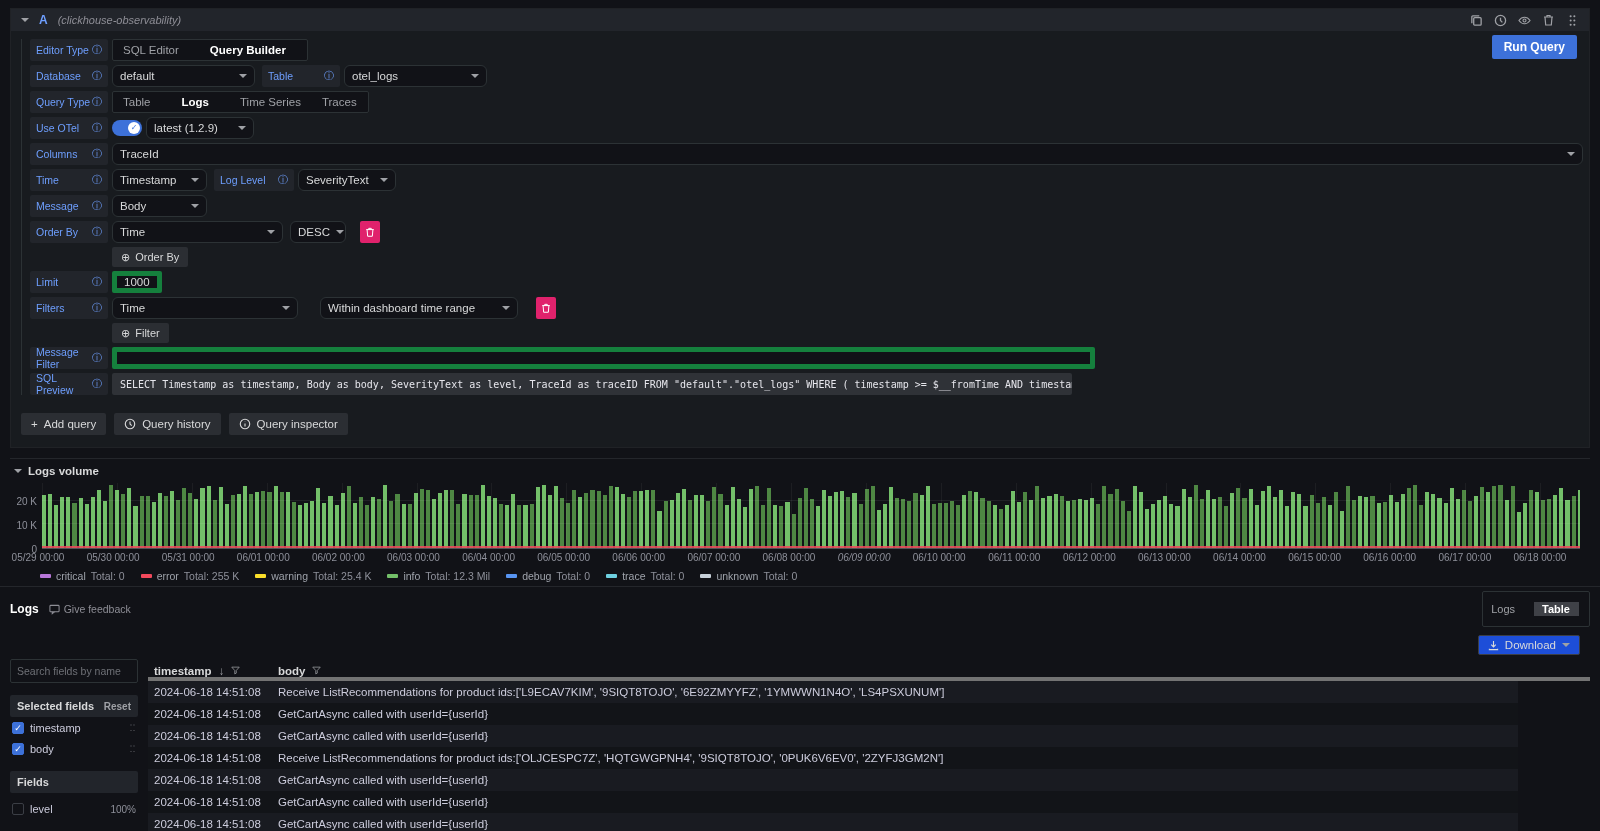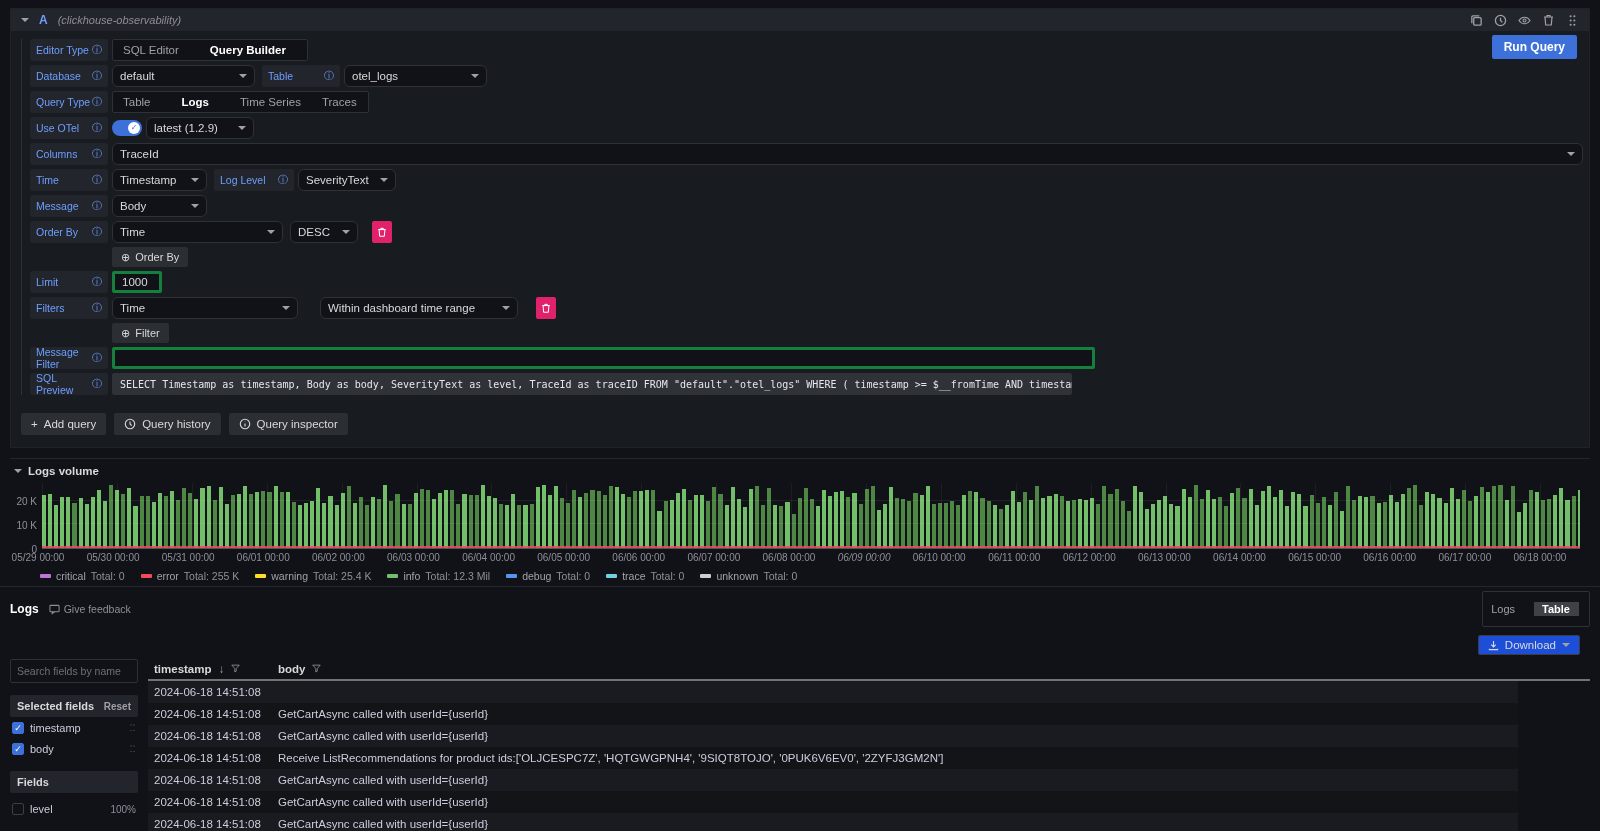--- a/index.html
+++ b/index.html
@@ -28,21 +28,21 @@
   .seg-group { display:flex; border:1px solid #2c3235; border-radius:2px; background:#111217; overflow:hidden; }
   .seg-opt { padding:0 10px; display:flex; align-items:center; font-size:11.5px; color:#9fa1a6; cursor:pointer; border-right:1px solid transparent; }
   .seg-opt.active { background:#3f4147; color:#fff; font-weight:700; border-radius:0; margin:10px; }
   .toggle { width:30px; height:16px; background:#3d71d9; border-radius:8px; position:relative; align-self:center; cursor:pointer; }
   .toggle .knob { position:absolute; right:2px; top:2px; width:12px; height:12px; background:#fff; border-radius:50%; color:#3d71d9; font-size:8px; line-height:12px; text-align:center; }
   .trash-btn { width:20px; min-width:20px; background:#e0226c; border:none; border-radius:2px; color:#fff; display:flex; align-items:center; justify-content:center; cursor:pointer; }
   .trash-btn svg { width:10px; height:11px; }
   .add-btn { background:#2b2e33; border:none; border-radius:2px; color:#d8d9da; font-size:11px; padding:0 9px; display:flex; align-items:center; gap:5px; cursor:pointer; height:20px; align-self:center; }
   .indent { width:78px; min-width:78px; }
   .sql-block { flex:0 0 960px; background:#2f3237; border-radius:2px; color:#e6e6ec; font-family:"DejaVu Sans Mono", monospace; font-size:10px; display:flex; align-items:center; padding:0 8px; white-space:nowrap; overflow:hidden; }
-  .minput { background:#111217; border:3px solid #15803d; border-radius:2px; color:#d8d9da; font-size:11.5px; padding:0 7px; }
+  .minput { background:#111217; border:5px solid #15803d; border-radius:2px; color:#d8d9da; font-size:11.5px; padding:0 7px; }
 
   .qfooter { display:flex; gap:8px; margin:18px 10px 6px 10px; }
   .fbtn { background:#2b2e33; border:none; border-radius:2px; color:#d8d9da; font-size:11.5px; font-weight:500; padding:5px 10px; display:flex; align-items:center; gap:6px; cursor:pointer; }
   .fbtn svg { width:12px; height:12px; }
 
   
   .lv-panel { margin:10px 10px 0 10px; border-top:1px solid #24262b; padding-top:4px; }
   .lv-header { display:flex; align-items:center; gap:6px; padding:2px 4px 6px 4px; font-size:11.5px; font-weight:700; color:#d8d9da; }
   .chart { position:relative; margin-left:4px; height:66px; margin-right:10px; }
   .yaxis { position:absolute; left:0; top:0; bottom:0; width:26px; }
@@ -78,21 +78,21 @@
   .side-section { background:#22252b; border-radius:2px; padding:5px 7px; display:flex; justify-content:space-between; align-items:center; margin-top:12px; font-size:11px; font-weight:700; color:#d8d9da; }
   .reset { font-size:10px; color:#9fa1a6; font-weight:700; cursor:pointer; }
   .field-row { display:flex; align-items:center; gap:6px; padding:4px 2px; font-size:11px; color:#ccccdc; }
   .checkbox { width:12px; height:12px; border-radius:2px; border:1px solid #3b3e45; background:#111217; display:inline-flex; align-items:center; justify-content:center; font-size:9px; color:#fff; cursor:pointer; }
   .checkbox.checked { background:#3d71d9; border-color:#3d71d9; }
   .field-row .grow { flex:1; }
   .pct { color:#8e909a; font-size:10px; }
   .grip { color:#6e7076; font-size:9px; letter-spacing:1px; cursor:grab; }
 
   .logs-table { flex:1; overflow:hidden; }
-  .thead { display:flex; height:22px; align-items:center; font-size:11.5px; font-weight:700; color:#d8d9da; border-bottom:2px solid #737373; }
+  .thead { display:flex; height:22px; align-items:flex-end; font-size:11.5px; font-weight:700; color:#d8d9da; border-bottom:4px solid #737373; }
   .tcell.ts { width:124px; min-width:124px; padding-left:6px; }
   .tcell.body { flex:1; padding-left:6px; }
   .hicon-small { color:#9fa1a6; margin-left:4px; }
   .thead svg { width:9px; height:9px; margin-left:3px; color:#9fa1a6; }
   .trow { display:flex; height:22px; align-items:center; font-size:11.5px; color:#ccccdc; cursor:pointer; max-width:1370px; }
   .trow.odd { background:#191b21; }
   .trow.even { background:#121418; }
   .trow .tcell { white-space:nowrap; overflow:hidden; }
 </style>
 </head>
@@ -245,21 +245,21 @@
 
       <div class="frow">
         <div class="flabel">
             <span>Order By</span>
             <span class="info-icon">ⓘ</span>
           </div>
         <div class="select" style="width:171px">
             <span>Time</span>
             <span class="caret"></span>
           </div>
-        <div class="select" style="width:68px; margin-left:3px">
+        <div class="select" style="width:56px; margin-left:3px">
             <span>DESC</span>
             <span class="caret"></span>
           </div>
         <button class="trash-btn" style="margin-left:10px">
             <svg viewBox="0 0 12 13" fill="none" stroke="#fff" stroke-width="1.2">
               <path d="M1.5 3h9M4.5 3V1.5h3V3M2.5 3l.7 8h5.6l.7-8"></path>
             </svg>
           </button>
       </div>
 
@@ -769,20 +769,21 @@
           <div class="tcell body">
             <span>body</span>
             <svg viewBox="0 0 12 11" fill="none" stroke="currentColor" stroke-width="1">
                 <path d="M1 1h10L7 5.5v3.5L5 10V5.5z"></path>
               </svg>
           </div>
         </div>
         <div id="table-body">
             <div class="trow odd">
               <div class="tcell ts">2024-06-18 14:51:08</div>
+              <div class="tcell body">Receive ListRecommendations for product ids:['L9ECAV7KIM', '9SIQT8TOJO', '6E92ZMYYFZ', '1YMWWN1N4O', 'LS4PSXUNUM']</div>
             </div>
             <div class="trow even">
               <div class="tcell ts">2024-06-18 14:51:08</div>
               <div class="tcell body">GetCartAsync called with userId={userId}</div>
             </div>
             <div class="trow odd">
               <div class="tcell ts">2024-06-18 14:51:08</div>
               <div class="tcell body">GetCartAsync called with userId={userId}</div>
             </div>
             <div class="trow even">

